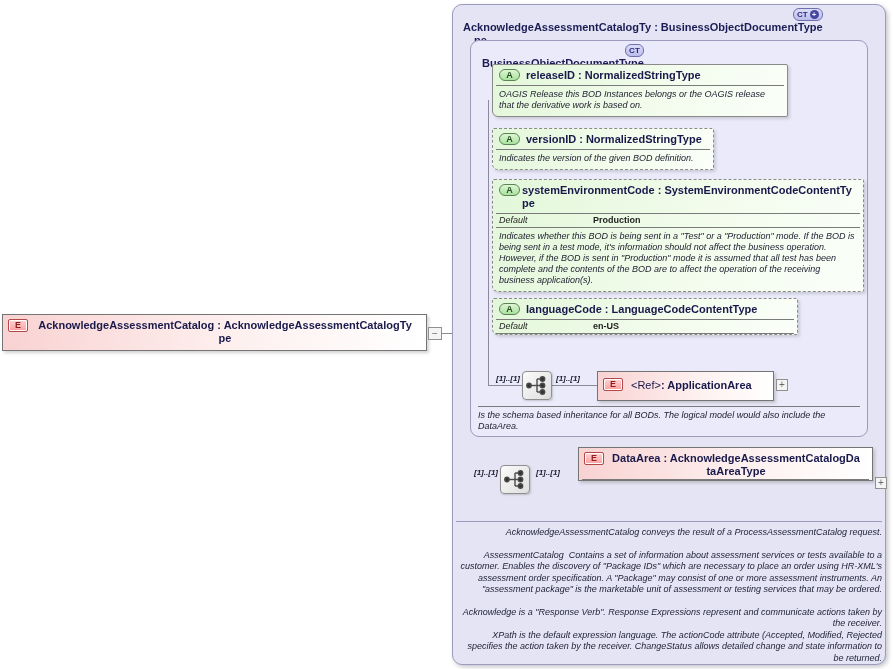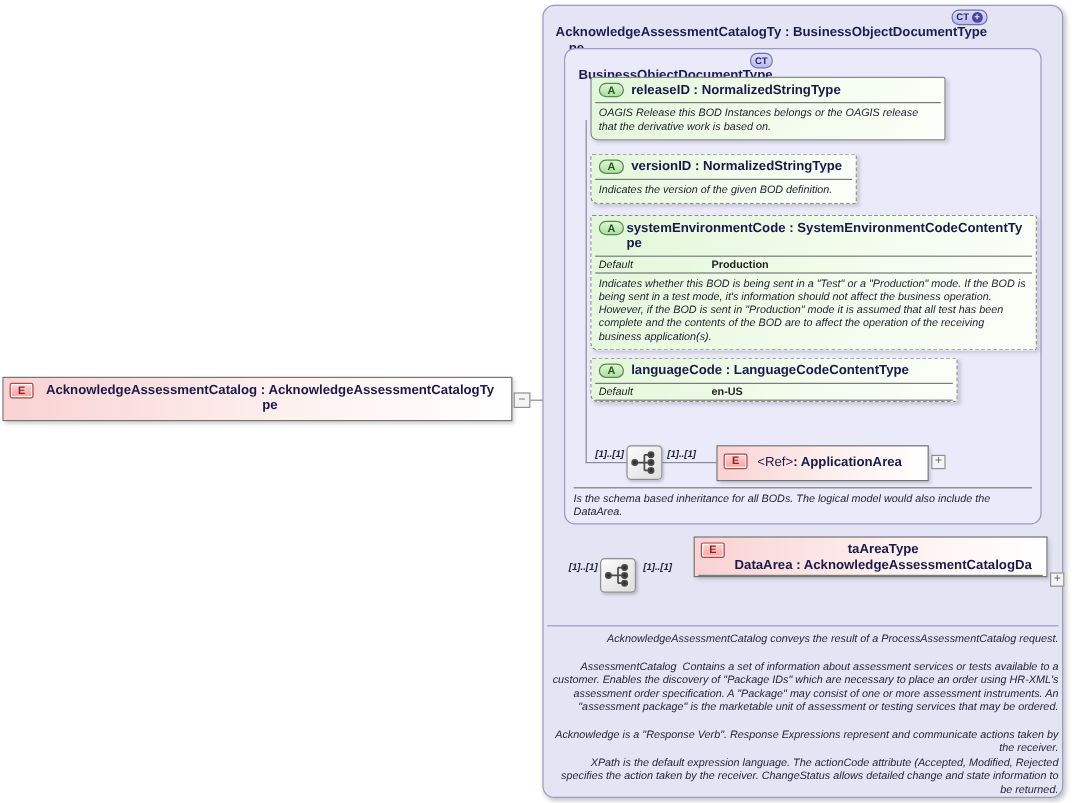--- a/index.html
+++ b/index.html
@@ -228,22 +228,22 @@
           <circle cx="19.5" cy="20" r="2.2"></circle>
       </g>
     </svg>
   </div>
   <div class="card" style="left:536px; top:468px; width:40px;">[1]..[1]</div>
 
   <div class="ebox" id="dataarea-box">
     <div class="ebox-head">
       <span class="e-icon">E</span>
       <div class="title-lines center">
+        <div class="t-line">DataArea : AcknowledgeAssessmentCatalogDa</div>
         <div class="t-line">taAreaType</div>
-        <div class="t-line">DataArea : AcknowledgeAssessmentCatalogDa</div>
       </div>
     </div>
     <div class="divider"></div>
   </div>
   <div class="sq-btn" style="left:875px; top:477px; width:12px; height:12px;">+</div>
 
   <div id="doc-div"></div>
   <div id="docs">
     <div class="para nogap">AcknowledgeAssessmentCatalog conveys the result of a ProcessAssessmentCatalog request.</div>
     <div class="para">AssessmentCatalog &nbsp;Contains a set of information about assessment services or tests available to a customer. Enables the discovery of "Package IDs" which are necessary to place an order using HR-XML's assessment order specification. A "Package" may consist of one or more assessment instruments. An "assessment package" is the marketable unit of assessment or testing services that may be ordered.</div>

